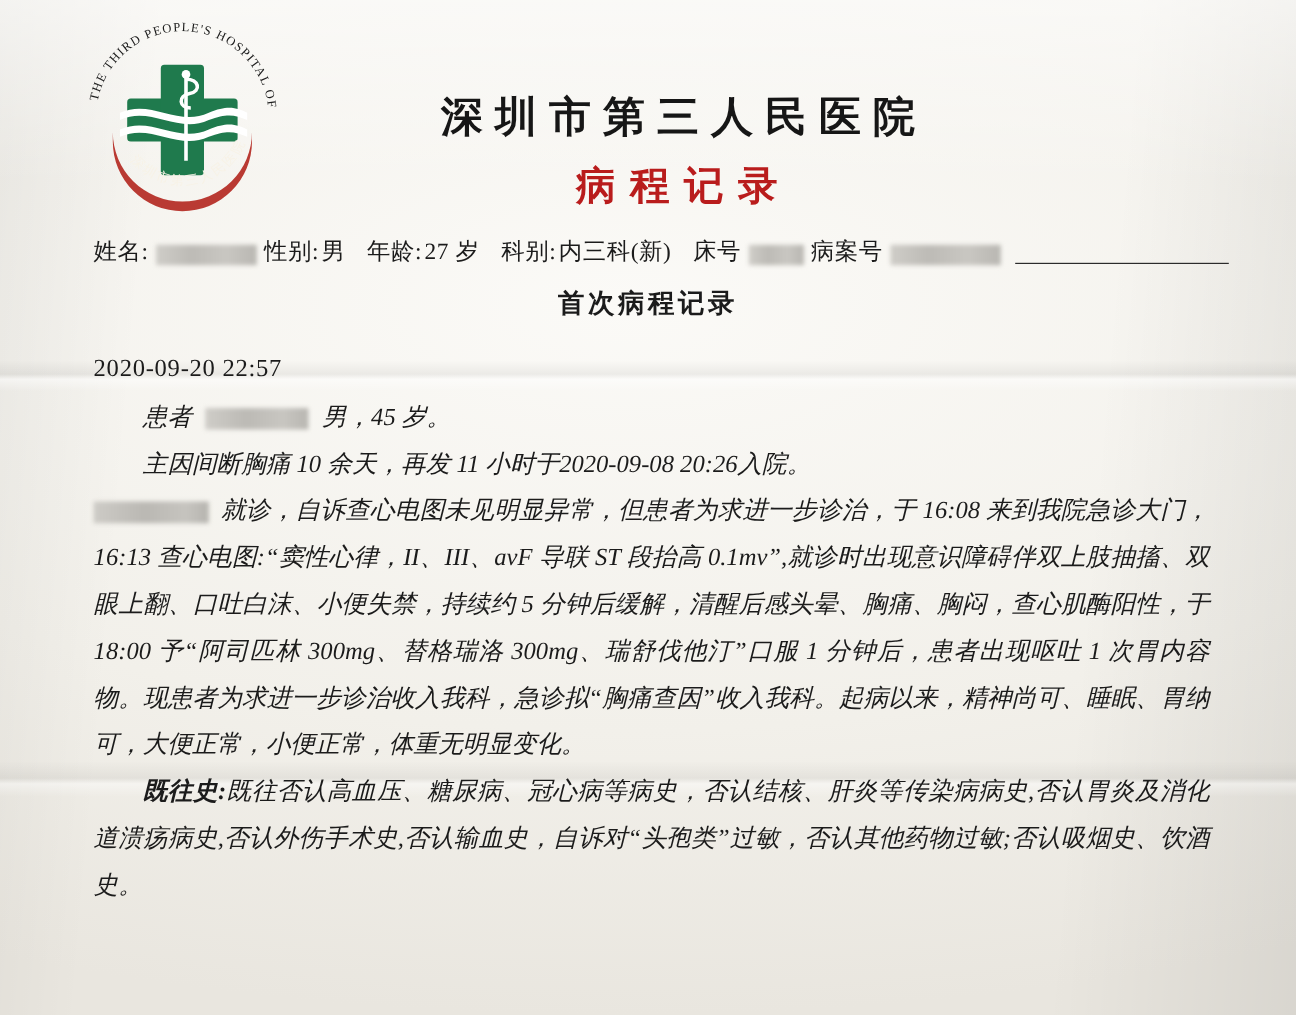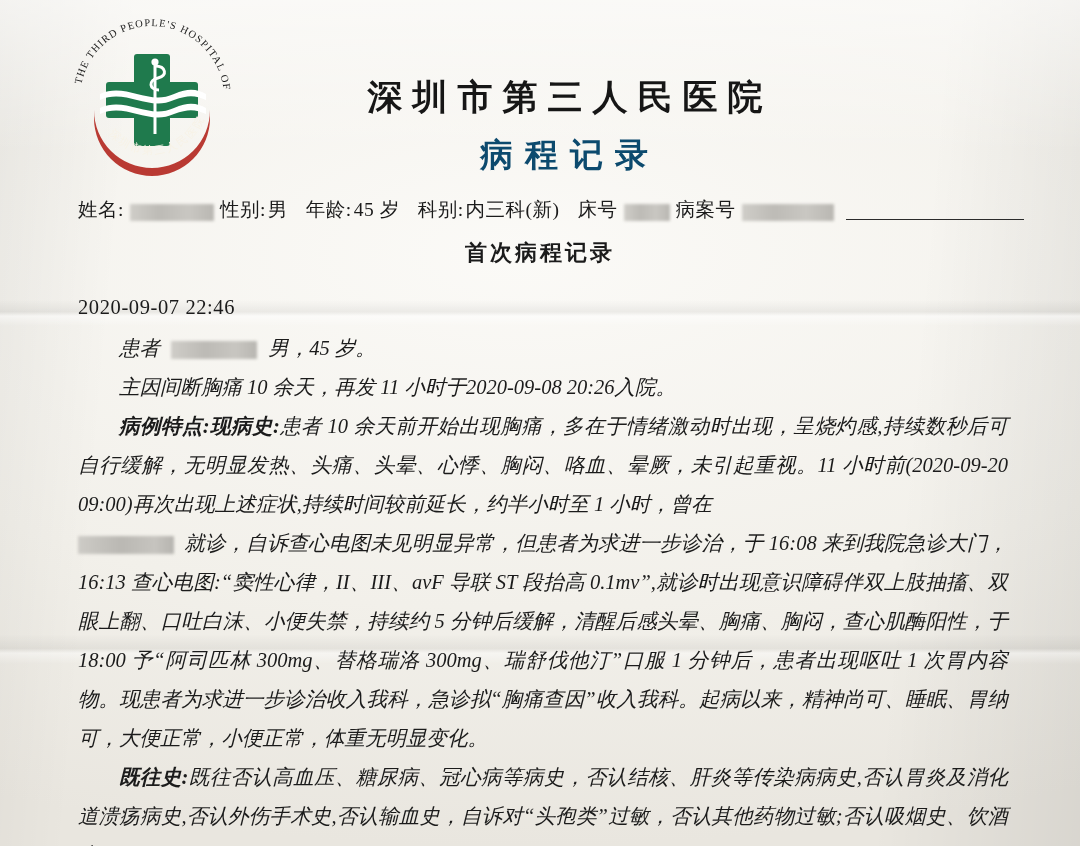--- a/index.html
+++ b/index.html
@@ -65,21 +65,21 @@
     font-weight: bold;
     letter-spacing: 10px;
     color: #161616;
     white-space: nowrap;
   }
   .doc-title {
     margin-top: 12px;
     font-size: 33px;
     font-weight: bold;
     letter-spacing: 12px;
-    color: #0c4a6e;
+    color: #b91c1c;
   }
 
   
   .info-line {
     position: absolute;
     top: 196px;
     left: 78px;
     right: 56px;
     font-size: 19.5px;
     letter-spacing: 0.5px;
@@ -217,51 +217,48 @@
     </div>
   </div>
 
   <div class="info-line">
     <span class="lbl">姓名:</span>
     <span class="redacted r-name"></span>
     <span class="lbl">性别:</span>
     <span>男</span>
     <span class="sep"></span>
     <span class="lbl">年龄:</span>
-    <span>45 岁</span>
+    <span>27 岁</span>
     <span class="sep"></span>
     <span class="lbl">科别:</span>
     <span>内三科(新)</span>
     <span class="sep"></span>
     <span class="lbl">床号</span>
     <span class="redacted r-bed"></span>
     <span class="lbl">病案号</span>
     <span class="redacted r-case"></span>
     <span class="info-rule"></span>
   </div>
 
   <div class="section-title">首次病程记录</div>
 
   <div class="body-wrap">
 
-    <div class="datetime">2020-09-07 22:46</div>
+    <div class="datetime">2020-09-20 22:57</div>
 
     <p class="para">
       <span>患者</span>
       <span class="inline-redact"></span>
       <span>男，45 岁。</span>
     </p>
 
     <p class="para">
       <span>主因间断胸痛 10 余天，再发 11 小时于2020-09-08 20:26入院。</span>
     </p>
 
-    <p class="para">
-      <span class="bold">病例特点:</span><span class="bold">现病史:</span><span>患者 10 余天前开始出现胸痛，多在于情绪激动时出现，呈烧灼感,持续数秒后可自行缓解，无明显发热、头痛、头晕、心悸、胸闷、咯血、晕厥，未引起重视。11 小时前(2020-09-20 09:00)再次出现上述症状,持续时间较前延长，约半小时至 1 小时，曾在</span>
-    </p>
 
     <p class="para noindent">
       <span class="lead-redact"></span><span>就诊，自诉查心电图未见明显异常，但患者为求进一步诊治，于 16:08 来到我院急诊大门，16:13 查心电图:“窦性心律，II、III、avF 导联 ST 段抬高 0.1mv”,就诊时出现意识障碍伴双上肢抽搐、双眼上翻、口吐白沫、小便失禁，持续约 5 分钟后缓解，清醒后感头晕、胸痛、胸闷，查心肌酶阳性，于 18:00 予“阿司匹林 300mg、替格瑞洛 300mg、瑞舒伐他汀”口服 1 分钟后，患者出现呕吐 1 次胃内容物。现患者为求进一步诊治收入我科，急诊拟“胸痛查因”收入我科。起病以来，精神尚可、睡眠、胃纳可，大便正常，小便正常，体重无明显变化。</span>
     </p>
 
     <p class="para">
       <span class="bold">既往史:</span><span>既往否认高血压、糖尿病、冠心病等病史，否认结核、肝炎等传染病病史,否认胃炎及消化道溃疡病史,否认外伤手术史,否认输血史，自诉对“头孢类”过敏，否认其他药物过敏;否认吸烟史、饮酒史。</span>
     </p>
 
   </div>

